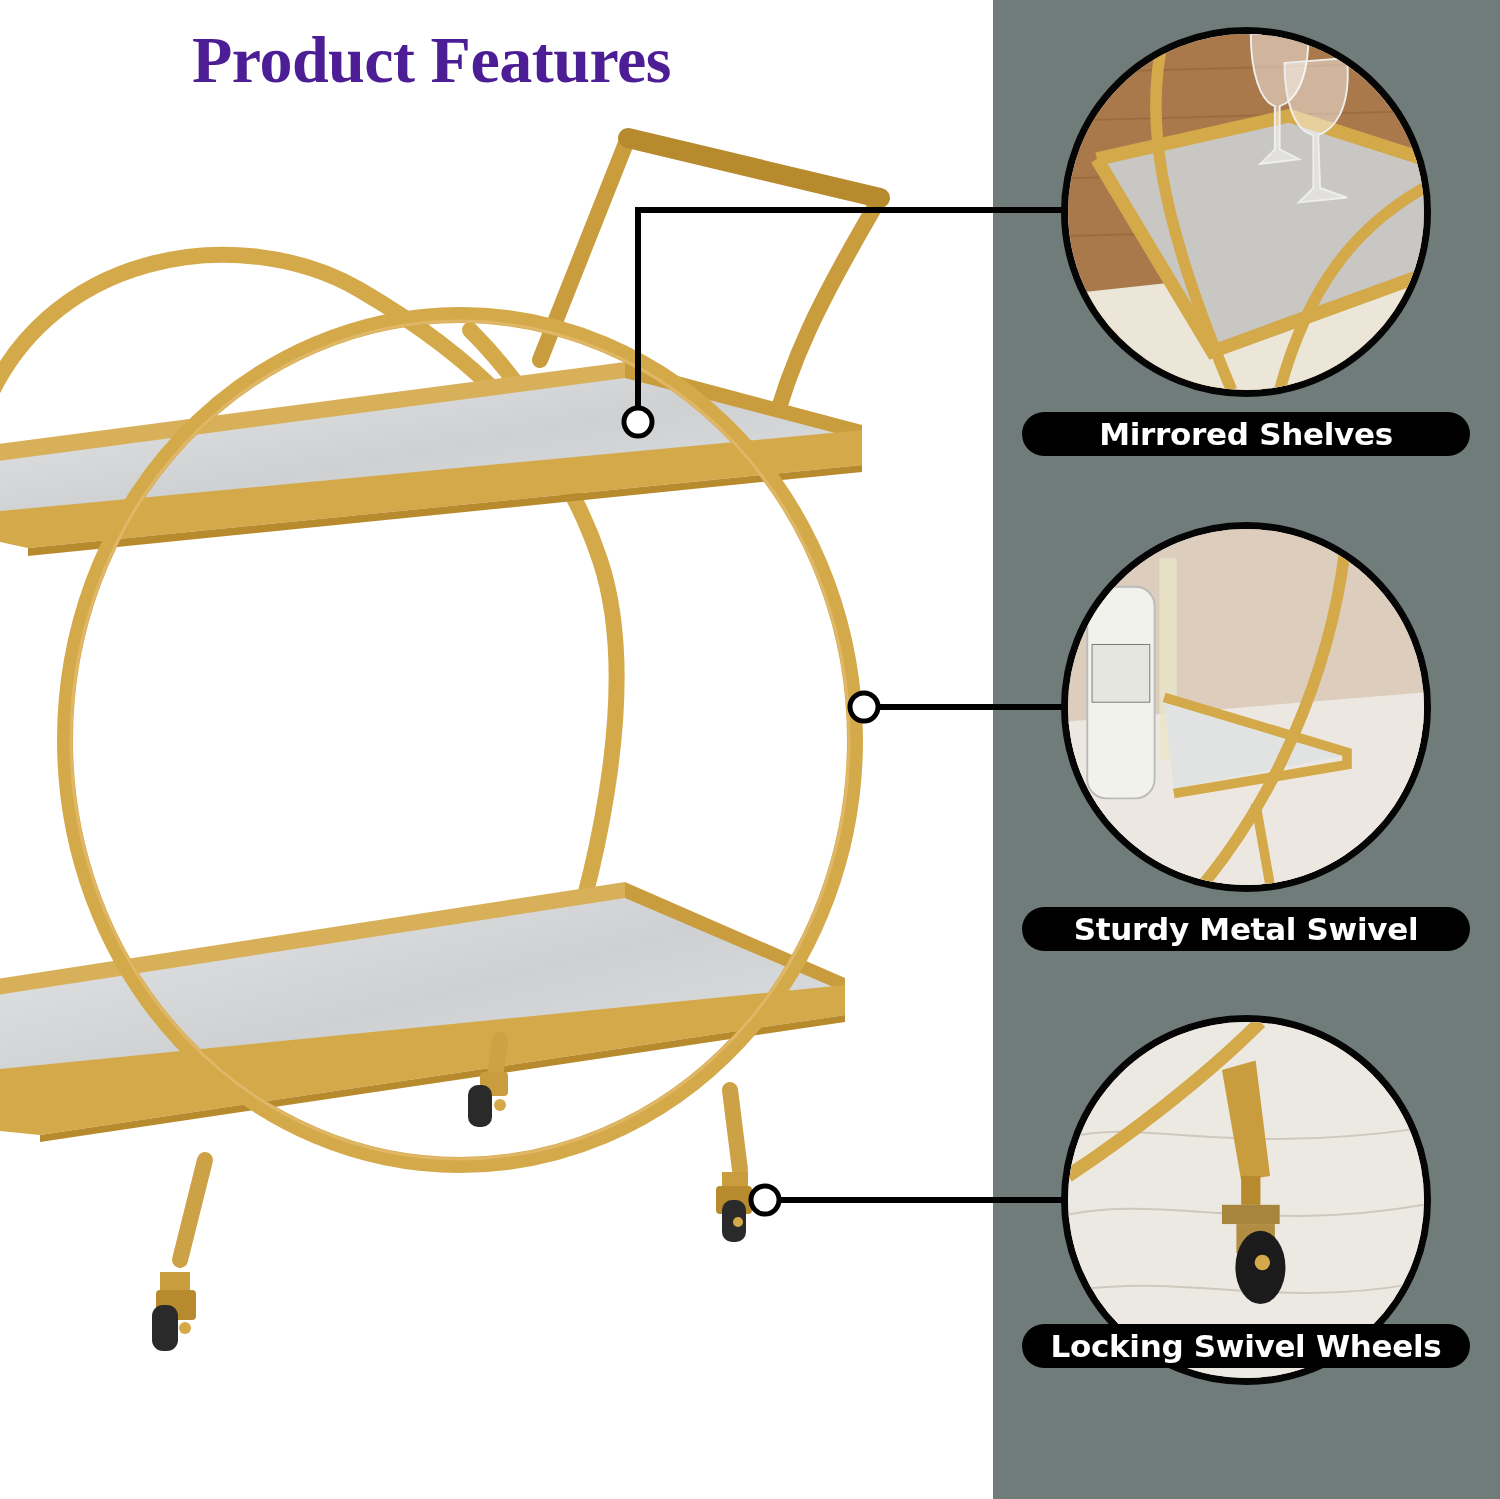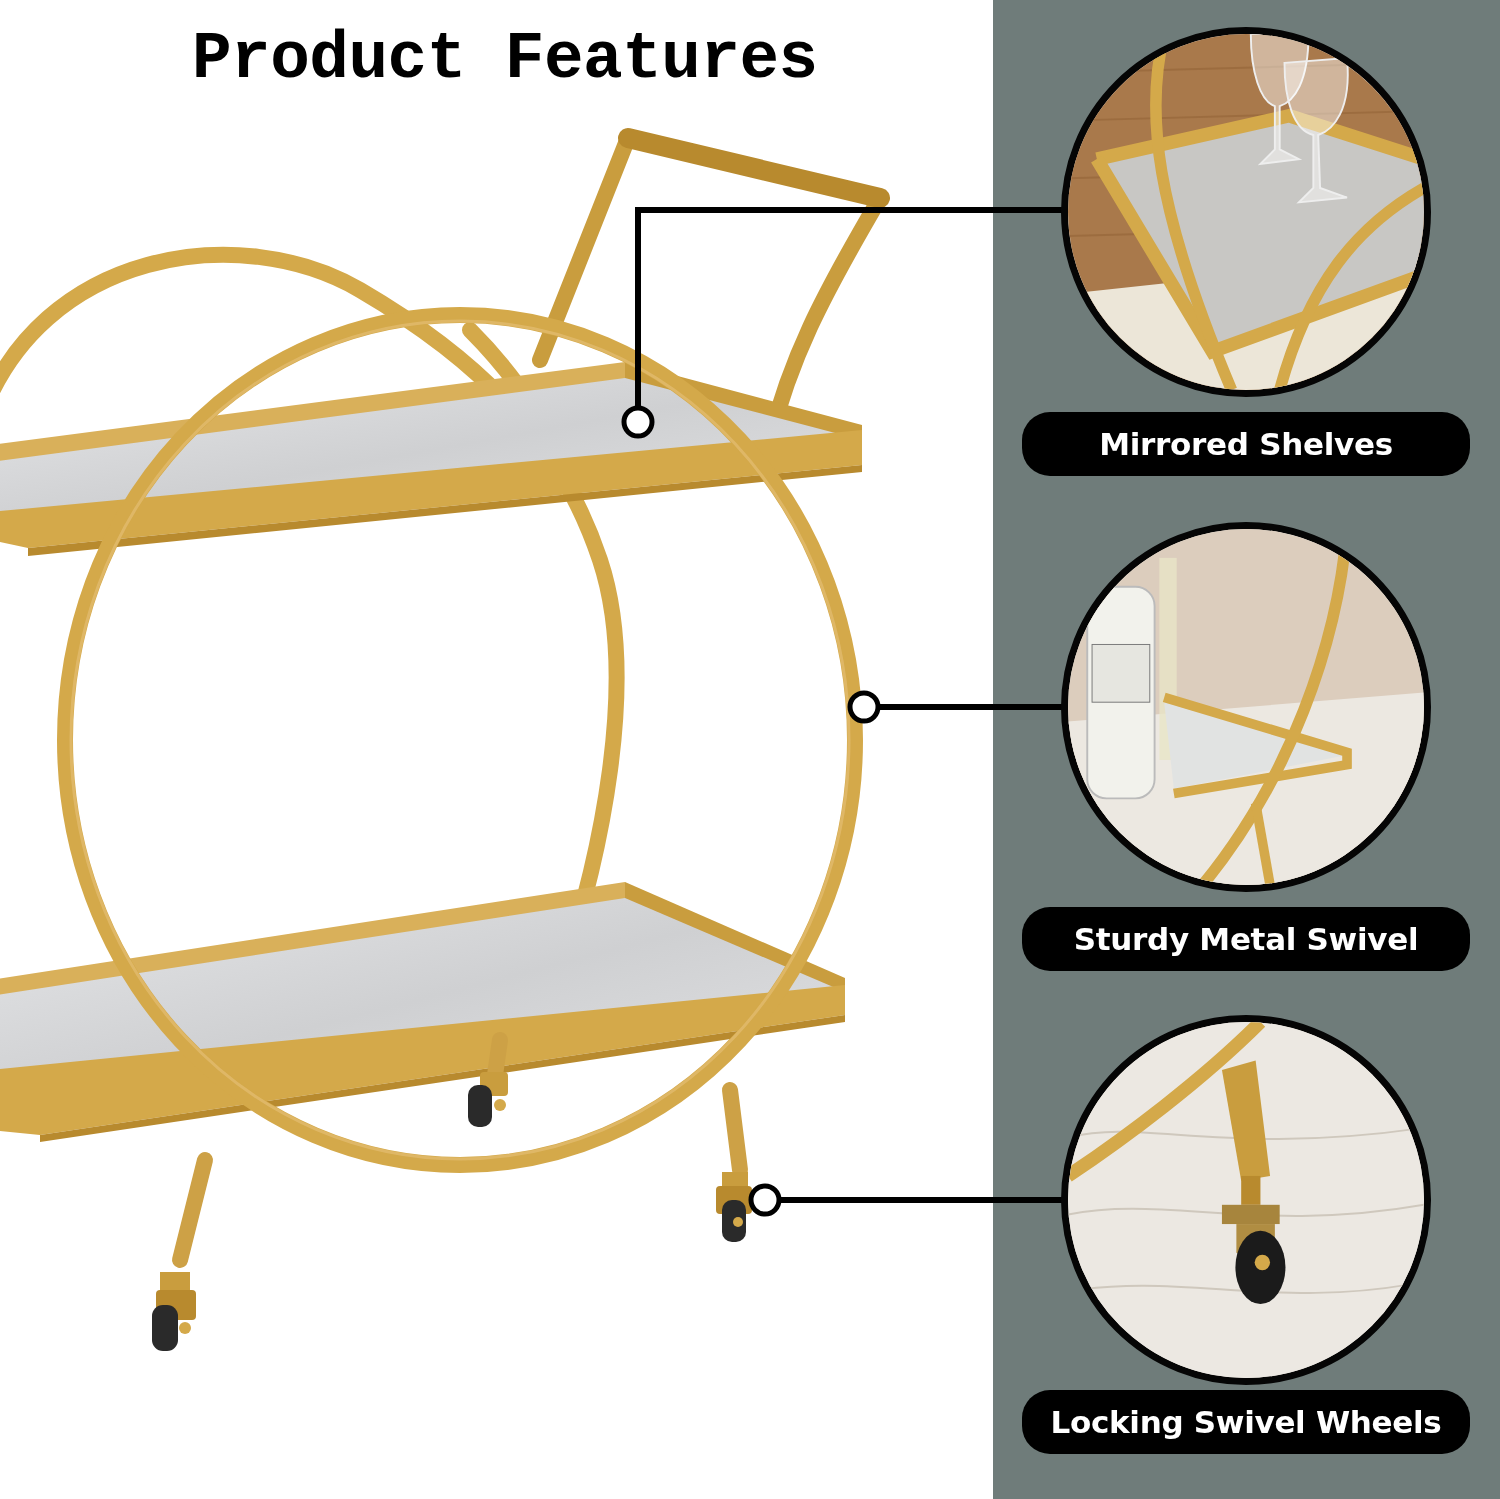--- a/index.html
+++ b/index.html
@@ -4,36 +4,36 @@
   <style>
     html, body { margin: 0; padding: 0; }
     body {
       width: 1500px; height: 1499px; position: relative; overflow: hidden;
       background: #ffffff;
       font-family: "DejaVu Sans", "Liberation Sans", sans-serif;
     }
     .title {
       position: absolute; left: 192px; top: 22px;
       font-size: 66px; font-weight: bold; letter-spacing: -0.5px;
-      color: #000000; white-space: nowrap;
-      font-family: Liberation Mono, monospace;
+      color: #4c1d95; white-space: nowrap;
+      font-family: Liberation Serif, serif;
     }
     .panel {
       position: absolute; left: 993px; top: 0; width: 507px; height: 1499px;
       background: #6f7c7a;
     }
     svg.cart { position: absolute; left: 0; top: 0; }
     .detail {
       position: absolute; left: 1061px; width: 370px; height: 370px;
       border-radius: 50%; border: 7px solid #050505; box-sizing: border-box;
       overflow: hidden; background: #e9e4dc;
     }
     .detail svg { width: 100%; height: 100%; display: block; }
     .pill {
-      position: absolute; left: 1022px; width: 448px; height: 64px;
+      position: absolute; left: 1022px; width: 448px; height: 44px;
       border-radius: 28px; background: #000000;
       display: flex; align-items: center; justify-content: center;
       color: #ffffff; font-weight: bold; font-size: 31px; letter-spacing: -0.3px;
       white-space: nowrap;
       font-family: "DejaVu Sans", sans-serif;
     }
     .connectors { position: absolute; left: 0; top: 0; pointer-events: none; }
   </style>
 </head>
 <body>
@@ -166,15 +166,15 @@
     </g>
     <path d="M 0 160 C 60 120, 140 60, 200 0" fill="none" stroke="#d4a94a" stroke-width="14"></path>
     <polygon points="160,50 195,40 210,160 180,165" fill="#c99d3e"></polygon>
     <rect x="180" y="160" width="20" height="30" fill="#b88a2e"></rect>
     <rect x="160" y="190" width="60" height="20" fill="#a7853d"></rect>
     <rect x="175" y="210" width="40" height="30" fill="#b08d42"></rect>
     <ellipse cx="200" cy="255" rx="26" ry="38" fill="#1b1b1b"></ellipse>
     <circle cx="202" cy="250" r="8" fill="#d4a94a"></circle>
   </svg>
 </div>
-<div class="pill" style="top:1390px;">
+<div class="pill" style="top:1324px;">
   <span>Locking Swivel Wheels</span>
 </div>
 
 </body></html>

